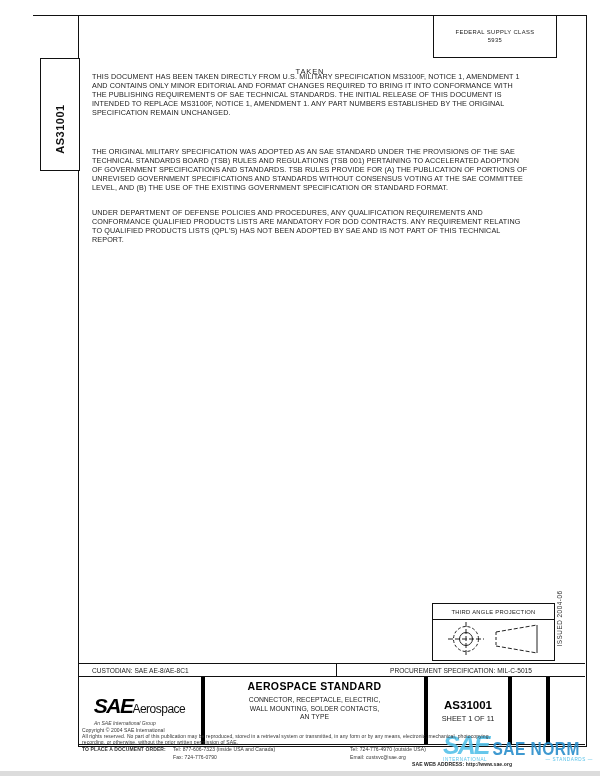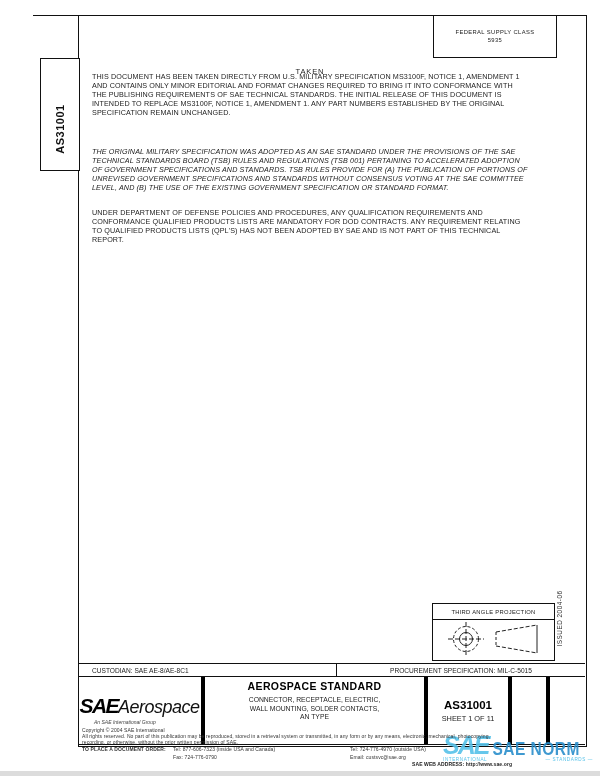--- a/index.html
+++ b/index.html
@@ -19,21 +19,21 @@
 
   
   .tab-empty{left:40px;top:58px;width:38px;height:30px;border:1px solid #111;background:#fff;}
   .tab-label-box{left:40px;top:88px;width:38px;height:82px;border:1px solid #111;border-top:none;background:#fff;
                  display:flex;align-items:center;justify-content:center;}
   .tab-label-box span{transform:rotate(-90deg);white-space:nowrap;font-weight:bold;font-size:11px;letter-spacing:.5px;color:#111;}
 
   
   .notice-head{left:92px;top:67px;width:436px;text-align:center;font-size:7.6px;letter-spacing:.8px;color:#222;}
   .para{left:92px;width:437px;font-size:7.2px;line-height:9px;letter-spacing:.12px;color:#222;text-align:left;}
-  .p1{top:72px;} .p2{top:147px;font-style:italic;} .p3{top:208px;}
+  .p1{top:72px;} .p2{top:147px;} .p3{top:208px;}
 
   
   .proj-box{left:432px;top:603px;width:121px;height:56px;border:1px solid #111;background:#fff;}
   .proj-title{height:15px;border-bottom:1px solid #111;display:flex;align-items:center;justify-content:center;
               font-size:5.8px;letter-spacing:.3px;color:#222;}
   .proj-sym{display:block;margin:1px auto 0 auto;}
 
   
   .issued{left:552px;top:572px;width:14px;height:92px;display:flex;align-items:center;justify-content:center;}
   .issued span{transform:rotate(-90deg);white-space:nowrap;font-size:6.4px;letter-spacing:.5px;color:#333;}
@@ -43,21 +43,21 @@
             display:flex;box-sizing:border-box;font-size:6.6px;color:#222;}
   .cust-cell{width:259px;border-right:1px solid #111;display:flex;align-items:center;padding-left:14px;box-sizing:border-box;}
   .proc-cell{flex:1;display:flex;align-items:center;justify-content:center;}
 
   
   .title-block{left:78px;top:677px;width:507px;height:68px;display:flex;box-sizing:border-box;border-bottom:1px solid #111;}
   .tb-cell{border-right:4px solid #000000;box-sizing:border-box;}
   .tb-logo{width:127px;display:flex;flex-direction:column;align-items:center;justify-content:center;}
   .logo-line{white-space:nowrap;line-height:20px;}
   .logo-sae{font-weight:900;font-style:italic;font-size:21px;letter-spacing:-1.5px;color:#000;}
-  .logo-aero{font-style:italic;font-size:18px;letter-spacing:-.5px;color:#111;margin-top:27px;}
+  .logo-aero{font-size:12px;letter-spacing:-.5px;color:#111;margin-top:27px;}
   .logo-tag{font-style:italic;font-size:5px;color:#444;margin-top:1px;align-self:flex-start;padding-left:16px;}
   .tb-title{width:223px;display:flex;flex-direction:column;align-items:center;padding-top:3px;}
   .tb-type{font-weight:bold;font-size:10.5px;letter-spacing:.4px;color:#000;}
   .tb-sub{font-size:6.8px;line-height:8.5px;text-align:center;margin-top:4px;color:#222;}
   .tb-num{width:84px;display:flex;flex-direction:column;align-items:center;justify-content:center;}
   .tb-docnum{font-weight:bold;font-size:11.5px;color:#000;}
   .tb-sheet{font-size:7.4px;margin-top:3px;color:#222;}
   .tb-empty1{width:38px;} .tb-empty2{flex:1;border-right:none;}
 
   

